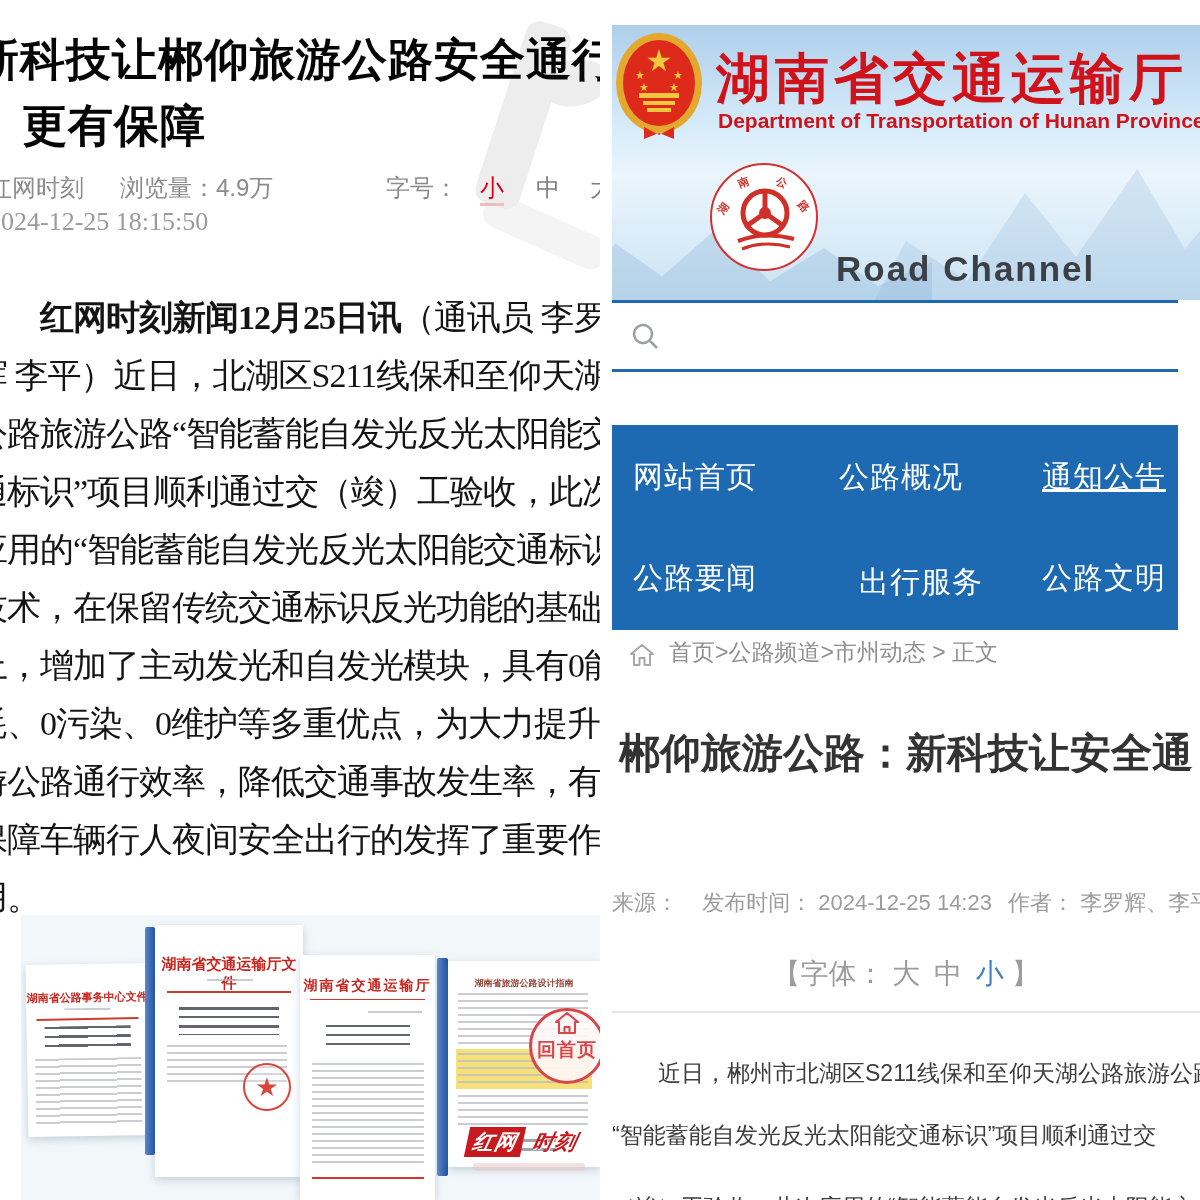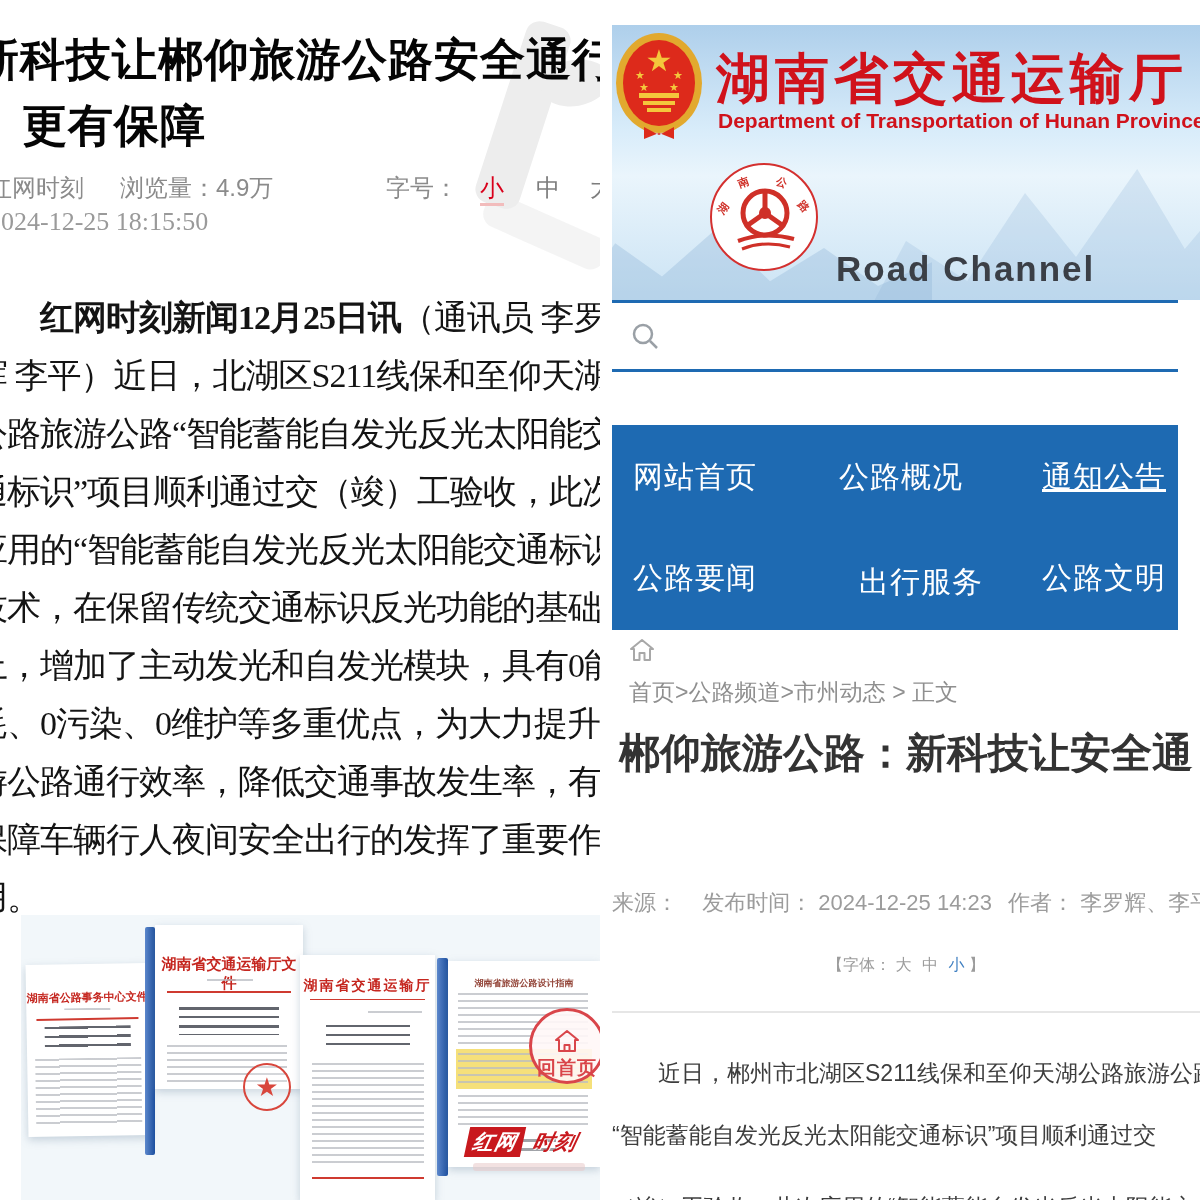--- a/index.html
+++ b/index.html
@@ -23,21 +23,21 @@
   #lp-figure { position:absolute; left:21px; top:915px; width:579px; height:285px; background:#f2f7fa; overflow:hidden; }
   .doc { position:absolute; background:#fff; box-shadow:0 3px 8px rgba(110,135,160,.35); }
   .spine { position:absolute; background:linear-gradient(90deg,#5d88cc,#1c4f9f); border-radius:2px; }
   .doc-title { position:absolute; width:100%; text-align:center; color:#c5261f; font-weight:700; }
   .redline { position:absolute; background:#cf3a30; height:2px; }
   .stripes { position:absolute; background:repeating-linear-gradient(180deg,#b9bcc2 0 2px,transparent 2px 7px); opacity:.75; }
   .stripes-dark { position:absolute; background:repeating-linear-gradient(180deg,#62656d 0 2.5px,transparent 2.5px 9px); }
   .seal { position:absolute; border:2px solid #d8463c; border-radius:50%; display:flex; align-items:center; justify-content:center;
     color:#d8463c; background:rgba(255,255,255,.2); }
   #fig-home { position:absolute; border:3px solid #d9454a; border-radius:50%; background:rgba(255,247,247,.9);
-    display:flex; flex-direction:column; align-items:center; justify-content:flex-end; gap:2px; }
+    display:flex; flex-direction:column; align-items:center; justify-content:flex-start; gap:2px; }
   #fig-home span { color:#d9454a; font-weight:700; font-size:19px; letter-spacing:1px; }
   .rn-block { position:absolute; transform:skewX(-12deg); background:#c8191e; color:#fff; font-weight:800; font-style:italic;
     font-size:21px; display:flex; align-items:center; justify-content:center; letter-spacing:1px; }
   
   #page-right { position:absolute; left:612px; top:0; width:588px; height:1200px; background:#fff; overflow:hidden; }
   #rp-header { position:absolute; left:0; top:25px; width:588px; height:275px; overflow:hidden;
     background:linear-gradient(180deg,#aecfeb 0%,#d8ecfa 38%,#eaf5fc 55%,#cbe3f4 100%); }
   .mountain { position:absolute; opacity:.45; background:#8fb4d8; }
   #rp-dept-title { left:104px; top:18px; font-size:54px; font-weight:800; color:#d0121b; letter-spacing:5px; }
   #rp-dept-sub   { left:106px; top:84px; font-size:21px; font-weight:700; color:#d0121b; }
@@ -46,25 +46,25 @@
   #rp-logo { left:98px; top:138px; width:108px; height:108px; border-radius:50%; background:#fff; border:2px solid #d4302f; }
   .logo-char { position:absolute; color:#cf3028; font-size:11px; font-weight:700; }
   .blue-line { position:absolute; left:0; width:566px; height:3px; background:#1e6ab2; }
   #rp-search-input { position:absolute; left:0; top:303px; width:441px; height:66px; background:#fff; border:none; outline:none;
     padding-left:62px; font-size:24px; color:#333; font-family:"Liberation Sans",sans-serif; }
   #rp-search-input::placeholder { color:#a8a8a8; }
   #rp-search-btn { position:absolute; left:441px; top:303px; width:124px; height:66px; background:#2878bb; border:none;
     border-radius:8px; color:#fff; font-size:25px; font-weight:700; letter-spacing:2px; font-family:"Liberation Sans",sans-serif; }
   #rp-nav { position:absolute; left:0; top:425px; width:566px; height:205px; background:#1e6ab2; }
   .nav-item { position:absolute; color:#fff; font-size:30px; letter-spacing:1px; cursor:pointer; }
-  #rp-crumb { position:absolute; left:17px; top:637px; display:flex; align-items:flex-start; gap:14px;
-    font-size:23px; color:#8f8f8f;flex-direction:column; }
+  #rp-crumb { position:absolute; left:17px; top:637px; display:flex; align-items:flex-end; gap:14px;
+    font-size:23px; color:#8f8f8f; }
   .rp-title { position:absolute; width:588px; text-align:center; font-size:41px; font-weight:700; color:#333; }
   #rp-meta { position:absolute; left:0; top:888px; font-size:22px; color:#9c9c9c; white-space:nowrap; }
-  #rp-fontrow { position:absolute; left:0; top:955px; width:588px; text-align:center; font-size:16px; color:#9c9c9c; }
+  #rp-fontrow { position:absolute; left:0; top:955px; width:588px; text-align:center; font-size:28px; color:#9c9c9c; }
   #rp-divider { position:absolute; left:0; top:1011px; width:588px; height:2px; background:#e6e6e6; }
   .rp-body-line { position:absolute; left:0; white-space:nowrap; font-size:23px; color:#3d3d3d; letter-spacing:0; }
 </style>
 </head>
 <body>
 
 <div id="page-left">
 
   <div class="wm" style="left:500px; top:20px; width:46px; height:190px; transform:rotate(18deg);"></div>
   <div class="wm" style="left:540px; top:60px; width:70px; height:46px; transform:rotate(-10deg); border-radius:50%;"></div>
@@ -98,21 +98,21 @@
 
     <div class="doc" style="left:6px; top:49px; width:122px; height:172px; transform:rotate(-1deg);">
       <div class="doc-title" style="top:26px; font-size:11px;">湖南省公路事务中心文件</div>
       <div class="stripes" style="left:38px; top:44px; width:46px; height:4px;"></div>
       <div class="redline" style="left:10px; top:54px; width:102px;"></div>
       <div class="stripes-dark" style="left:18px; top:62px; width:86px; height:25px;"></div>
       <div class="stripes" style="left:8px; top:94px; width:106px; height:68px;"></div>
     </div>
 
     <div class="spine" style="left:124px; top:12px; width:10px; height:228px;"></div>
-    <div class="doc" style="left:134px; top:10px; width:148px; height:164px;">
+    <div class="doc" style="left:134px; top:10px; width:148px; height:252px;">
       <div class="doc-title" style="top:30px; font-size:15px;">湖南省交通运输厅文件</div>
       <div class="stripes" style="left:52px; top:54px; width:46px; height:4px;"></div>
       <div class="redline" style="left:12px; top:66px; width:124px;"></div>
       <div class="stripes-dark" style="left:24px; top:82px; width:100px; height:28px;"></div>
       <div class="stripes" style="left:12px; top:120px; width:120px; height:40px;"></div>
       <div class="seal" style="left:88px; top:138px; width:48px; height:48px; font-size:26px;">★</div>
     </div>
 
     <div class="doc" style="left:279px; top:40px; width:135px; height:245px;">
       <div class="doc-title" style="top:22px; font-size:14px; letter-spacing:2px;">湖南省交通运输厅</div>

